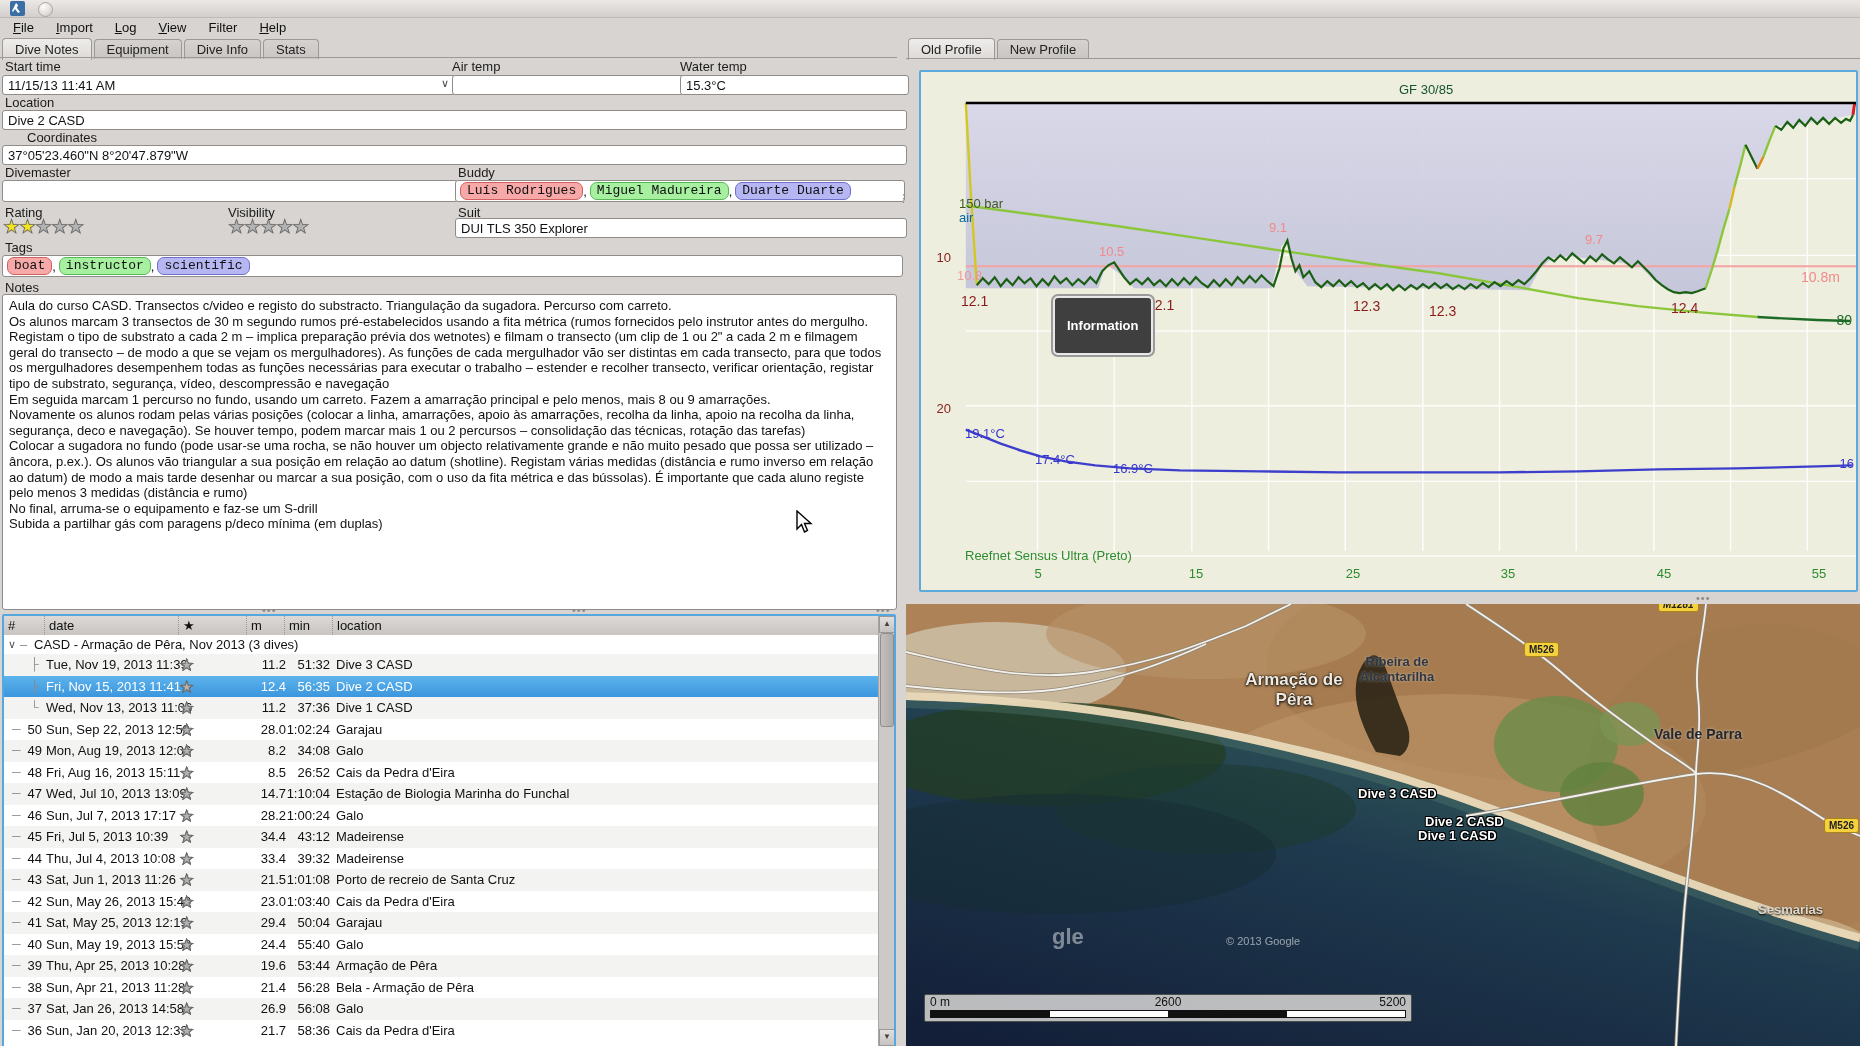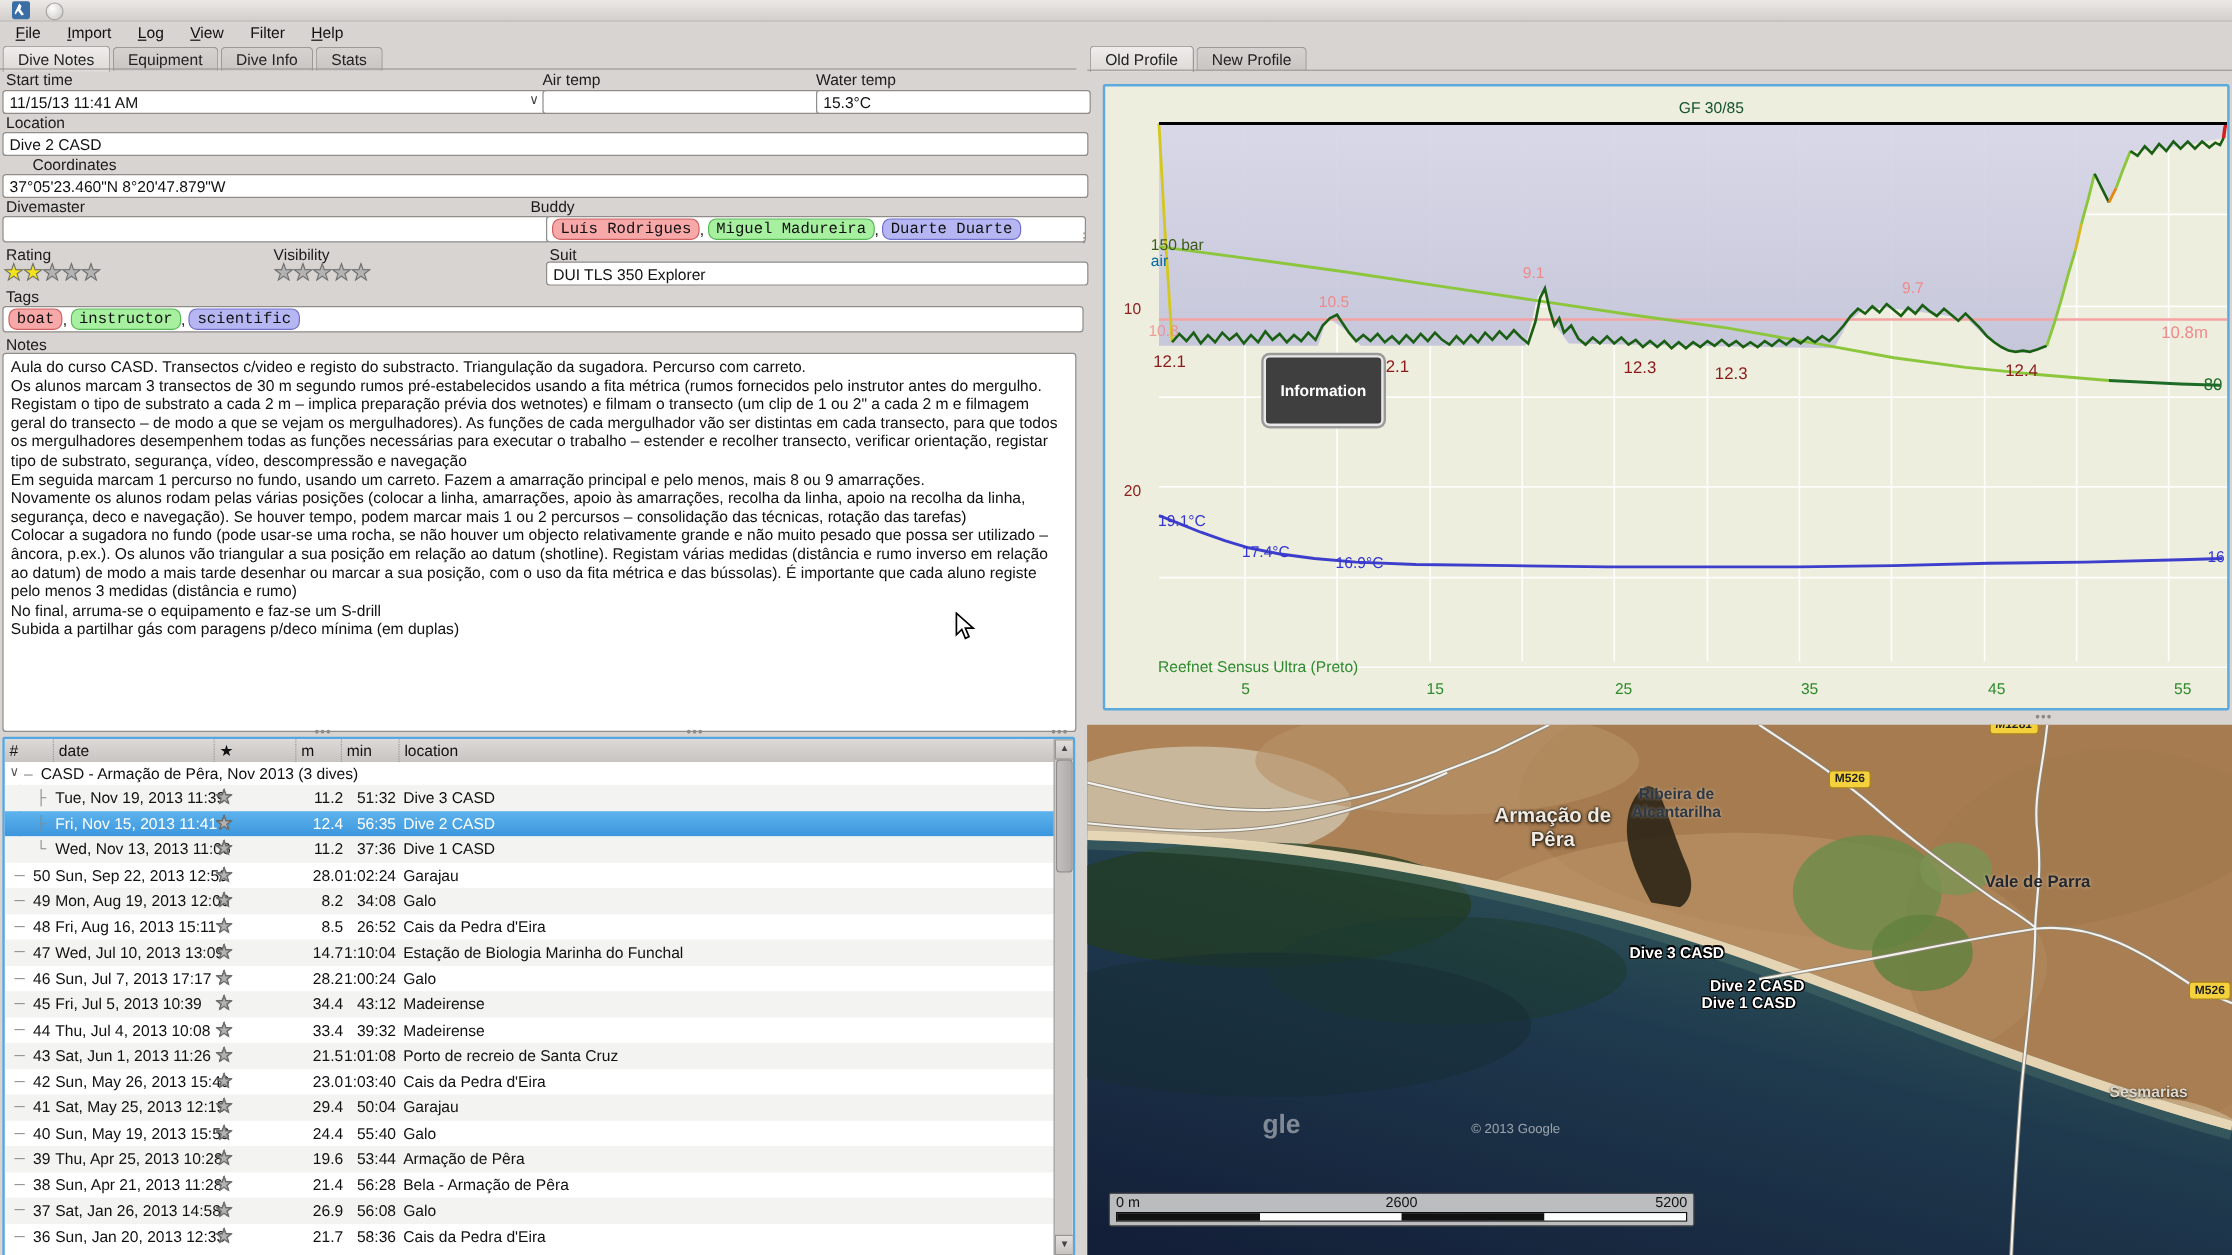--- a/index.html
+++ b/index.html
@@ -158,21 +158,21 @@
   <div class="inp" style="left:2px;top:110px;width:893px;height:18px;">
     <span>Dive 2 CASD</span>
   </div>
 
   <div class="lbl" style="left:5px;top:130px;margin-left:22px;">Coordinates</div>
   <div class="inp" style="left:2px;top:145px;width:893px;height:18px;">
     <span>37°05'23.460"N 8°20'47.879"W</span>
   </div>
 
   <div class="lbl" style="left:5px;top:165px;">Divemaster</div>
-  <div class="lbl" style="left:442px;top:165px;">Buddy</div>
+  <div class="lbl" style="left:458px;top:165px;">Buddy</div>
   <div class="inp" style="left:2px;top:180px;width:444px;height:20px;">
     <span></span>
   </div>
   <div class="inp pillbox" id="buddy-box" style="left:455px;top:180px;width:442px;height:20px;">
       <span class="pill" style="background: rgb(247, 168, 168); border-color: rgb(208, 96, 96);">Luís Rodrigues</span>
       <span class="pill-comma">,</span>
       <span class="pill" style="background: rgb(166, 240, 160); border-color: rgb(88, 184, 88);">Miguel Madureira</span>
       <span class="pill-comma">,</span>
       <span class="pill" style="background: rgb(182, 182, 242); border-color: rgb(112, 112, 204);">Duarte Duarte</span>
     </div>

